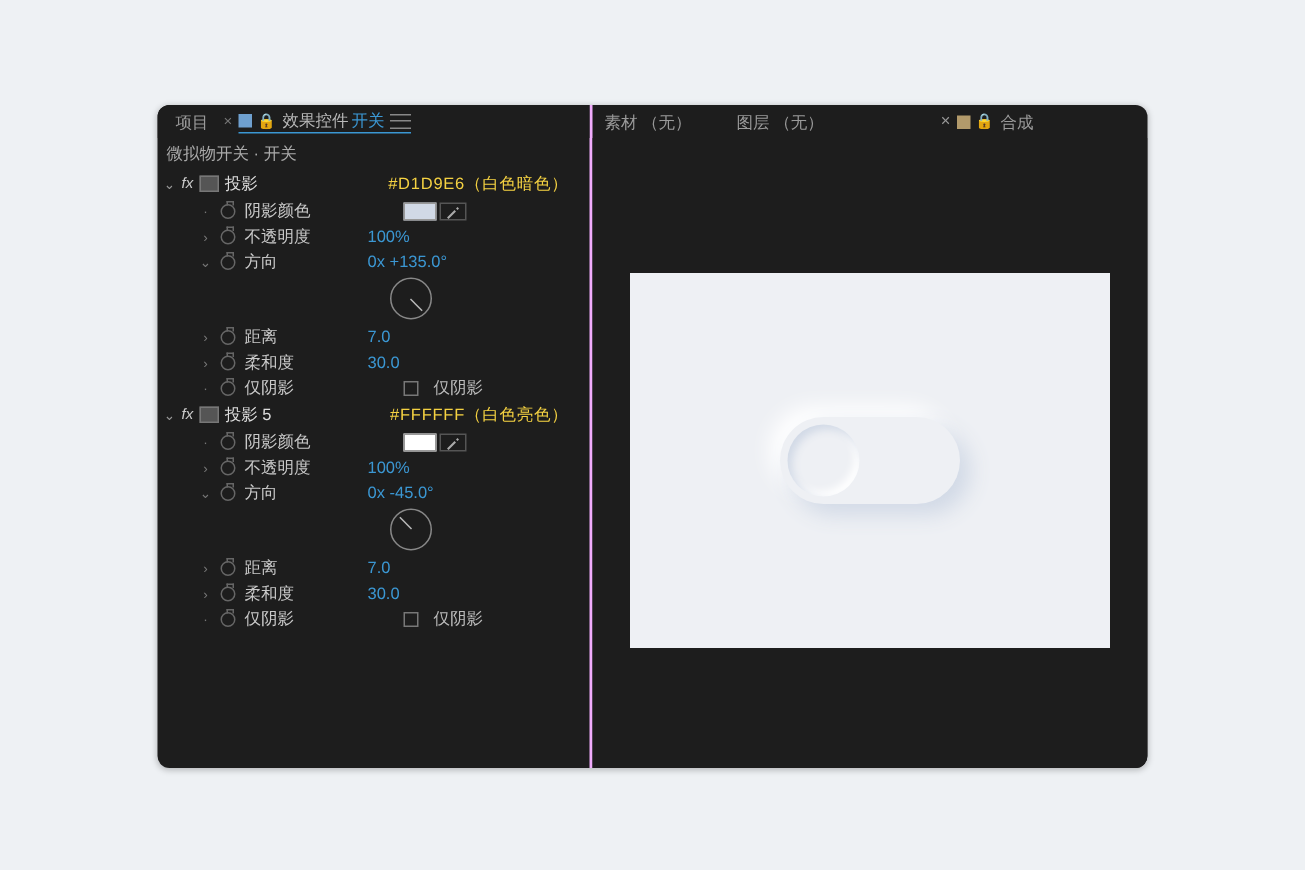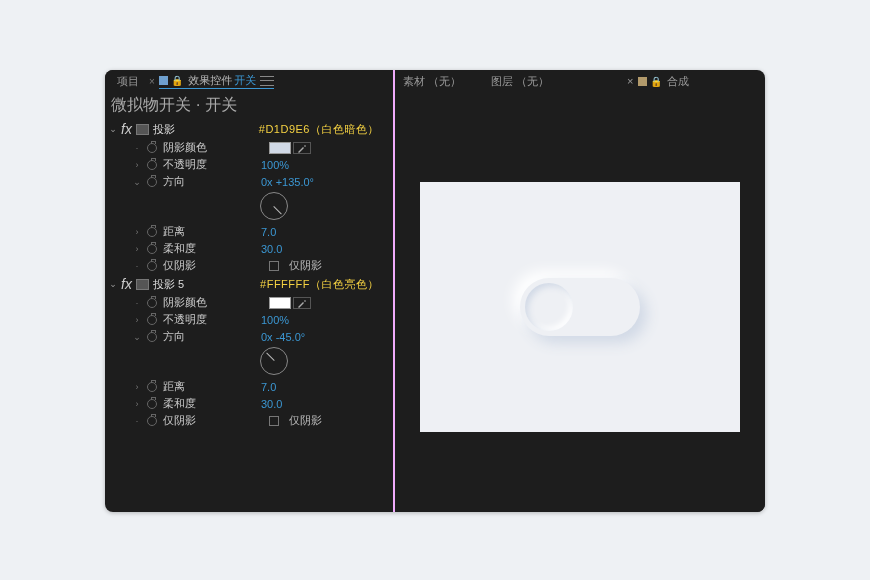--- a/index.html
+++ b/index.html
@@ -73,36 +73,36 @@
     display:inline-flex;
     flex-direction:column;
     justify-content:space-between;
     margin-left:4px;
   }
   .menu-icon span{ height:1px;background:#888; display:block; }
   
   .breadcrumb {
     padding: 3px 6px;
     color:#aaa;
-    font-size:16px;
+    font-size:11px;
   }
   .eff-list { flex:1; overflow:auto; padding-bottom:6px; }
   .eff-head {
     display:flex; align-items:center;
     padding:2px 4px;
     gap:4px;
   }
   .caret {
     width:8px; display:inline-block; text-align:center;
     color:#999; font-size:9px;
     cursor:pointer;
   }
   .fx-badge {
     font-style: italic;
-    font-size:14px;
+    font-size:10px;
     color:#ccc;
   }
   .eff-icon { width:13px;height:11px;background:#555;border:1px solid #777; }
   .eff-name { color:#ddd; }
   .annot {
     margin-left:auto;
     color:#f5d242;
     padding-right:10px;
     font-size:11px;
     letter-spacing:0.5px;
@@ -114,21 +114,21 @@
     min-height:16px;
     gap:6px;
   }
   .prop-row .caret { width:8px; color:#777; }
   .stopwatch {
     width:10px;height:10px;border:1px solid #666;border-radius:50%;
     position:relative;
   }
   .stopwatch::after{content:"";position:absolute;left:3px;top:-3px;width:3px;height:2px;border:1px solid #666;border-bottom:none;}
   .prop-label { color:#c9c9c9; width:60px; }
-  .prop-val { color:#3b97d3; cursor:pointer; margin-left:32px; }
+  .prop-val { color:#3b97d3; cursor:pointer; margin-left:16px; }
   .swatch-group { margin-left:40px; display:flex; align-items:center; gap:2px;}
   .swatch { width:22px;height:12px;border:1px solid #999;background:#d1d9e6; }
   .swatch.white { background:#fff; }
   .eyedrop {
     width:18px;height:12px;
     display:flex;align-items:center;justify-content:center;
     border:1px solid #555;
   }
   .eyedrop svg { width:10px;height:10px; }
   .dial-row { padding-left:155px; padding-top:2px; padding-bottom:3px; }

